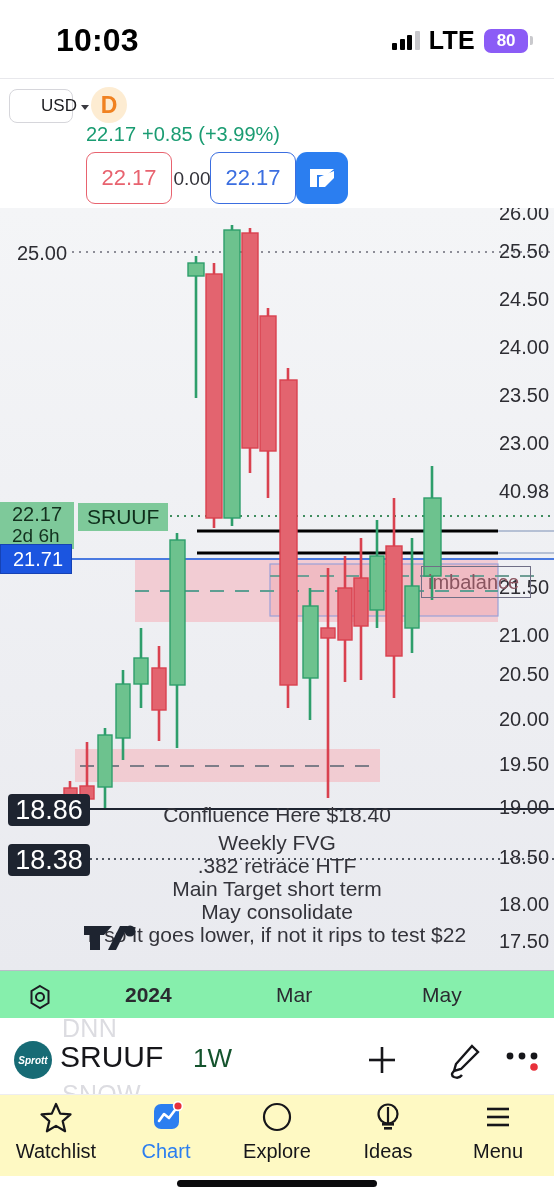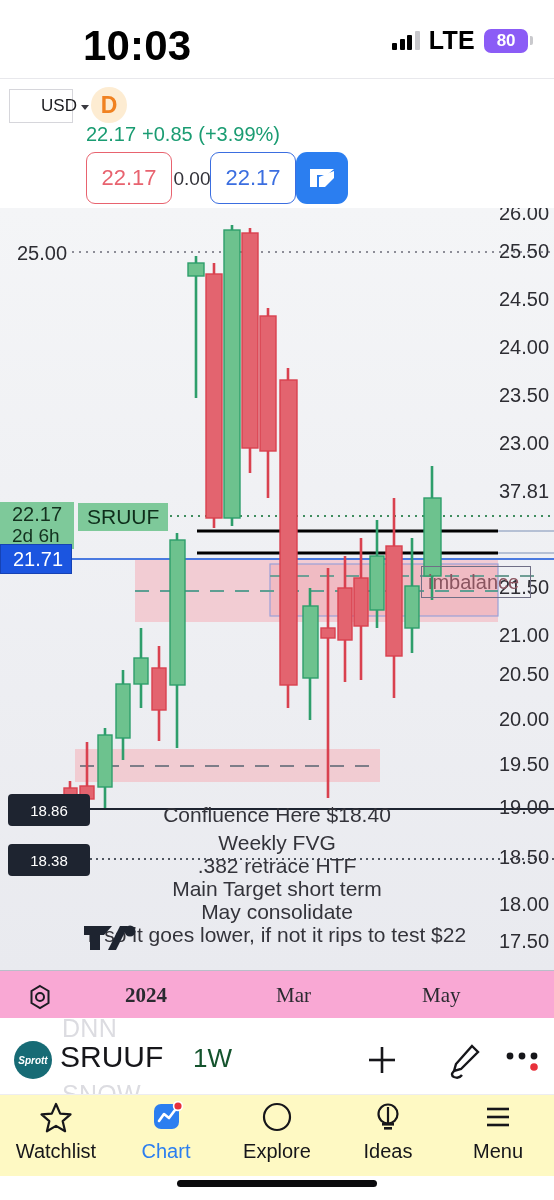--- a/index.html
+++ b/index.html
@@ -3,39 +3,39 @@
 <meta charset="utf-8">
 <style>
   * { margin:0; padding:0; box-sizing:border-box; }
   html,body { width:554px; height:1200px; background:#ffffff;
     font-family:"Liberation Sans", sans-serif; -webkit-font-smoothing:antialiased; }
 
   .phone { position:relative; width:554px; height:1200px; overflow:hidden; background:#fff; }
 
   
   .statusbar { position:absolute; left:0; top:0; width:554px; height:78px; background:#fff; }
-  .sb-time { position:absolute; left:83px; top:22px; font-size:42px; font-weight:700; color:#000;
+  .sb-time { position:absolute; left:56px; top:22px; font-size:32px; font-weight:700; color:#000;
              letter-spacing:0.2px;text-align:center; }
   .sb-right { position:absolute; right:26px; top:26px; display:flex; align-items:center; gap:9px; }
   .bars { display:flex; align-items:flex-end; gap:2.5px; height:19px; }
   .bars i { display:block; width:5px; background:#000; border-radius:1px; }
   .bars i:nth-child(1){height:7px;} .bars i:nth-child(2){height:11px;}
   .bars i:nth-child(3){height:15px;} .bars i:nth-child(4){height:19px;background:#c8c8cc;}
   .lte { font-size:25px; font-weight:600; color:#000; letter-spacing:0.3px; }
   .batt { position:relative; width:44px; height:24px; background:#8b5cf6; border-radius:7px;
           display:flex; align-items:center; justify-content:center; }
   .batt span { font-size:17px; font-weight:700; color:#fff; letter-spacing:-0.3px; }
   .batt::after { content:""; position:absolute; right:-5px; top:7px; width:3px; height:9px;
                  background:#c9c9cd; border-radius:0 2px 2px 0; }
 
   
   .chart-head { position:absolute; left:0; top:78px; width:554px; height:72px; background:#fff;
                 border-top:1px solid #e8e8ec; }
   .usd-btn { position:absolute; left:9px; top:10px; width:64px; height:34px; border:1px solid #d6d6db;
-             border-radius:0; background:#fff; display:flex; align-items:center; justify-content:center;
+             border-radius:8px; background:#fff; display:flex; align-items:center; justify-content:center;
              gap:4px;padding-left:48px; }
   .usd-btn .t { font-size:17px; color:#1b1b1f; }
   .usd-btn .cv { width:0;height:0;border-left:4px solid transparent;border-right:4px solid transparent;
                  border-top:5px solid #3a3a40; margin-top:2px; }
   .d-badge { position:absolute; left:91px; top:8px; width:36px; height:36px; border-radius:50%;
              background:#fdecd2; display:flex; align-items:center; justify-content:center; }
   .d-badge span { font-size:23px; font-weight:700; color:#f08221; }
   .quote { position:absolute; left:86px; top:44px; font-size:20px; color:#1a9c72; white-space:nowrap; }
   .quote .chg { margin-left:6px; }
 
@@ -58,35 +58,35 @@
   .axis-lbl { position:absolute; right:0; width:72px; text-align:center; padding-left:12px;
               font-size:20px; color:#2d2d33; }
 
   .tag { position:absolute; display:flex; align-items:center; font-size:20px; }
   .tag-green { left:0; width:74px; background:#7ec99a; color:#14321f; flex-direction:column;
                align-items:flex-start; padding:2px 0 3px 12px; line-height:1.08; }
   .tag-green .l2 { font-size:19px; }
   .tag-blue { left:0; width:72px; height:30px; background:#1b55e0; color:#fff; padding-left:12px;
               border:1.5px solid #1642b4; }
   .tag-dark { left:8px; width:82px; height:32px; background:#1e2430; color:#fff; border-radius:4px;
-              justify-content:center; font-size:15px; }
+              justify-content:center; font-size:27px; }
 
   .sym-tag { position:absolute; left:78px; height:28px; background:#7ec99a; color:#0e2d1a;
              display:flex; align-items:center; padding:0 9px; font-size:21px; }
   .imb-lbl { position:absolute; border:1.4px solid #6f6f86; color:#8a5560; font-size:20px;
              display:flex; align-items:center; padding:0 6px; background:transparent; }
 
   .note { position:absolute; width:554px; text-align:center; font-size:21px; color:#33333a;
           white-space:nowrap; }
 
   .tv-mark { position:absolute; left:82px; top:925px; }
 
   
-  .xaxis { position:absolute; left:0; top:970px; width:554px; height:48px; background:#f9a8d4;
-           border-top:1px solid #b9bec9;font-family:Liberation Serif, serif; }
+  .xaxis { position:absolute; left:0; top:970px; width:554px; height:48px; background:#86efac;
+           border-top:1px solid #b9bec9; }
   .xaxis .gear { position:absolute; left:26px; top:12px; }
   .xt { position:absolute; top:12px; font-size:21px; color:#2a2a30; }
   .xt.bold { font-weight:700; }
 
   
   .symbar { position:absolute; left:0; top:1018px; width:554px; height:76px; background:#fff; }
   .ghost { position:absolute; left:62px; font-size:25px; color:#dcdce1; letter-spacing:0.3px; }
   .sprott { position:absolute; left:14px; top:23px; width:38px; height:38px; border-radius:50%;
             background:#176b75; display:flex; align-items:center; justify-content:center;
             font-size:10px; color:#fff; font-weight:700; font-style:italic; }
@@ -262,21 +262,21 @@
       </g>
     </svg>
 
     <div class="axis-lbl" style="top:-6px">26.00</div>
     <div class="axis-lbl" style="top:32px">25.50</div>
     <div class="axis-lbl" style="top:34px;left:0">25.00</div>
     <div class="axis-lbl" style="top:80px">24.50</div>
     <div class="axis-lbl" style="top:128px">24.00</div>
     <div class="axis-lbl" style="top:176px">23.50</div>
     <div class="axis-lbl" style="top:224px">23.00</div>
-    <div class="axis-lbl" style="top:272px">37.81</div>
+    <div class="axis-lbl" style="top:272px">40.98</div>
     <div class="axis-lbl" style="top:368px">21.50</div>
     <div class="axis-lbl" style="top:416px">21.00</div>
     <div class="axis-lbl" style="top:455px">20.50</div>
     <div class="axis-lbl" style="top:500px">20.00</div>
     <div class="axis-lbl" style="top:545px">19.50</div>
     <div class="axis-lbl" style="top:588px">19.00</div>
     <div class="axis-lbl" style="top:638px">18.50</div>
     <div class="axis-lbl" style="top:685px">18.00</div>
     <div class="axis-lbl" style="top:722px">17.50</div>
 

